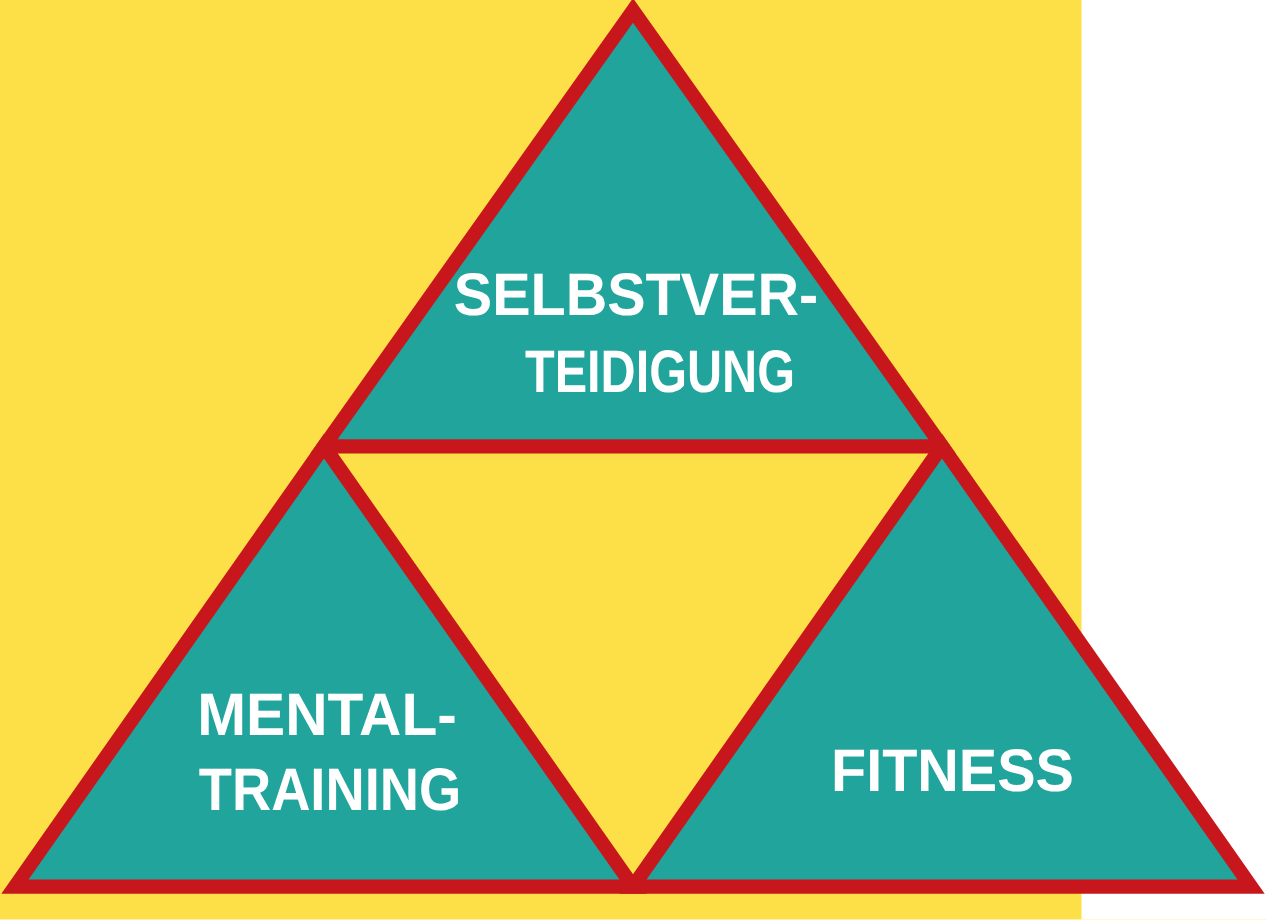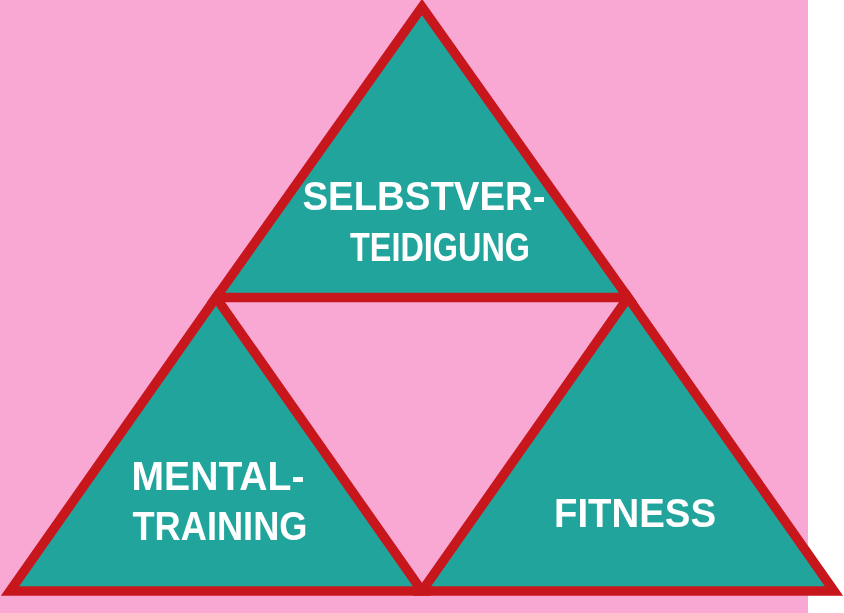--- a/index.html
+++ b/index.html
@@ -6,23 +6,23 @@
     margin: 0;
     padding: 0;
     background: #ffffff;
     width: 844px;
     height: 613px;
     overflow: hidden;
     font-family: "Liberation Sans", sans-serif;
   }
   .stage {
     position: relative;
-    width: 808px;
+    width: 721px;
     height: 613px;
-    background: #f9a8d4;
+    background: #fde047;
   }
   svg { display: block; }
   .tri-label {
     font-family: "Liberation Sans", "DejaVu Sans", sans-serif;
     font-weight: bold;
     font-size: 40px;
     text-anchor: middle;
   }
 </style>
 </head>

